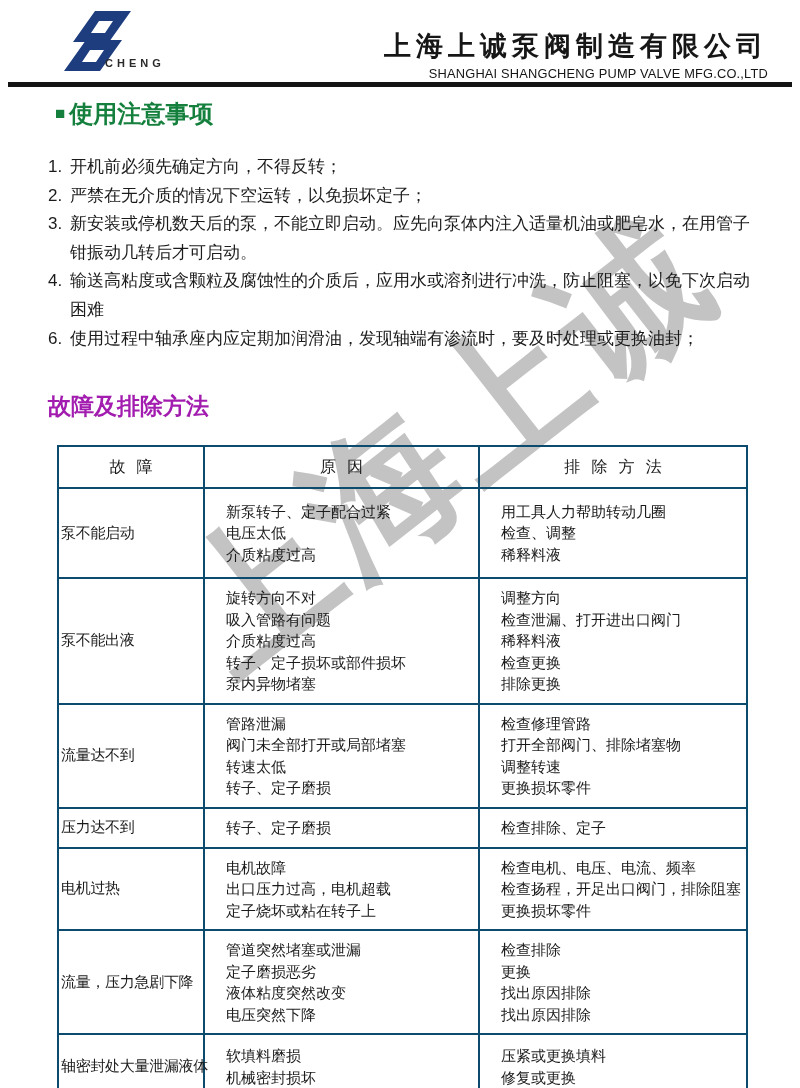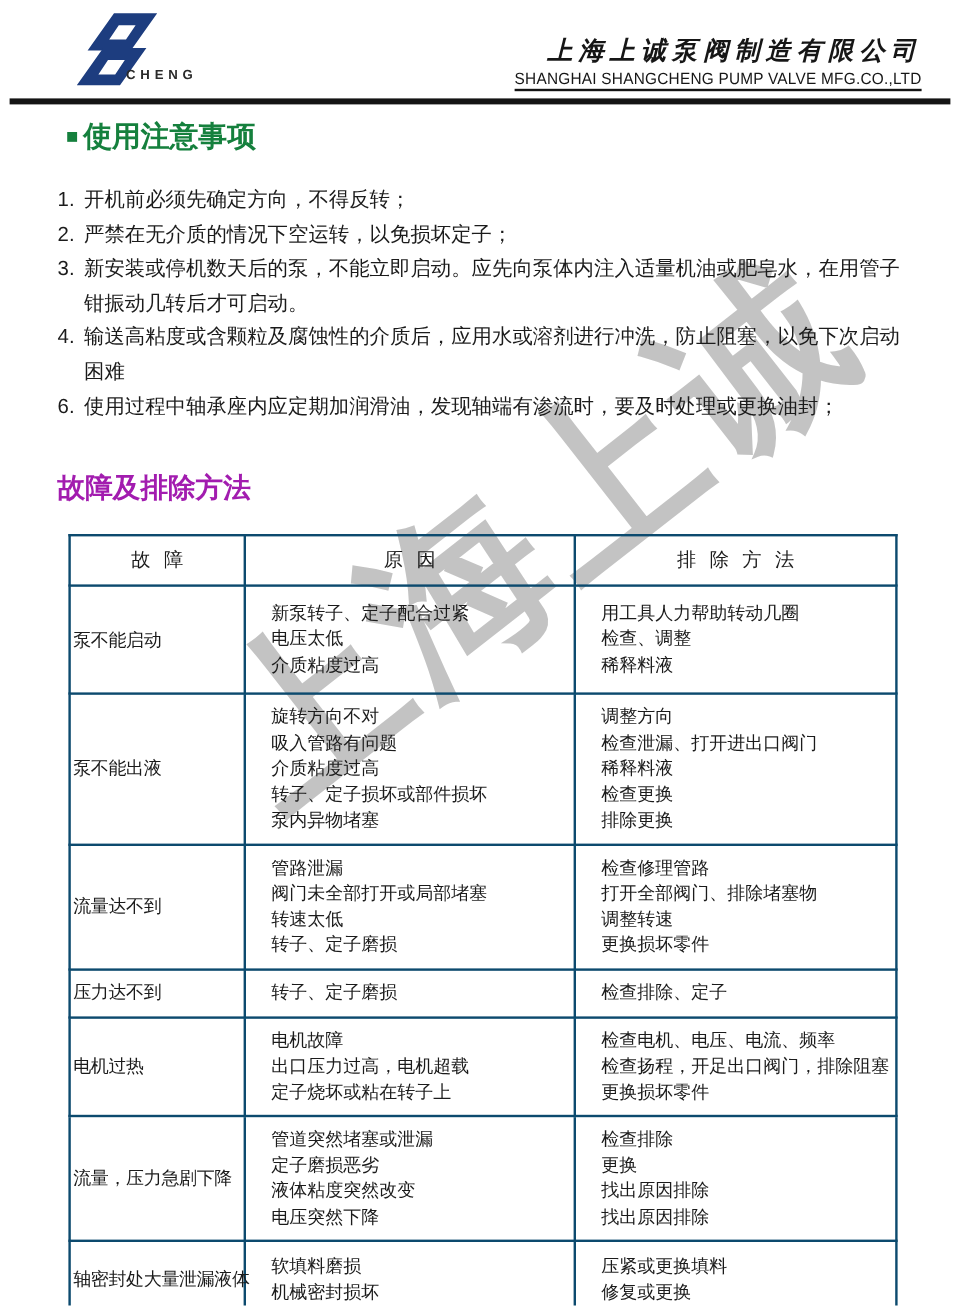--- a/index.html
+++ b/index.html
@@ -34,23 +34,22 @@
   
   .hdr { position:absolute; left:0; top:0; width:800px; height:90px; }
   .logo { position:absolute; left:55px; top:10px; width:120px; height:68px; }
   .logo svg { display:block; }
   .brand {
     position:absolute; left:50px; top:47px;
     font-size:11px; font-weight:bold; letter-spacing:4px; color:#2a2a2a;
   }
   .company { position:absolute; right:32px; top:28px; text-align:right; }
   .company-cn {
-    font-size:21px; font-weight:600; letter-spacing:5px; color:#161616;
+    font-size:27px; font-weight:600; letter-spacing:5px; color:#161616;
     white-space:nowrap;
-    font-style:italic;
   }
   .company-en {
     display:inline-block;
     margin-top:2px;
     font-size:13.5px; letter-spacing:0.2px; color:#161616;
     border-bottom:2px solid #141414; padding-bottom:1px;
     transform:scaleX(0.95); transform-origin:100% 50%;
     white-space:nowrap;
   }
   .rule { position:absolute; left:8px; top:82px; width:784px; height:5px; background:#141414; }

